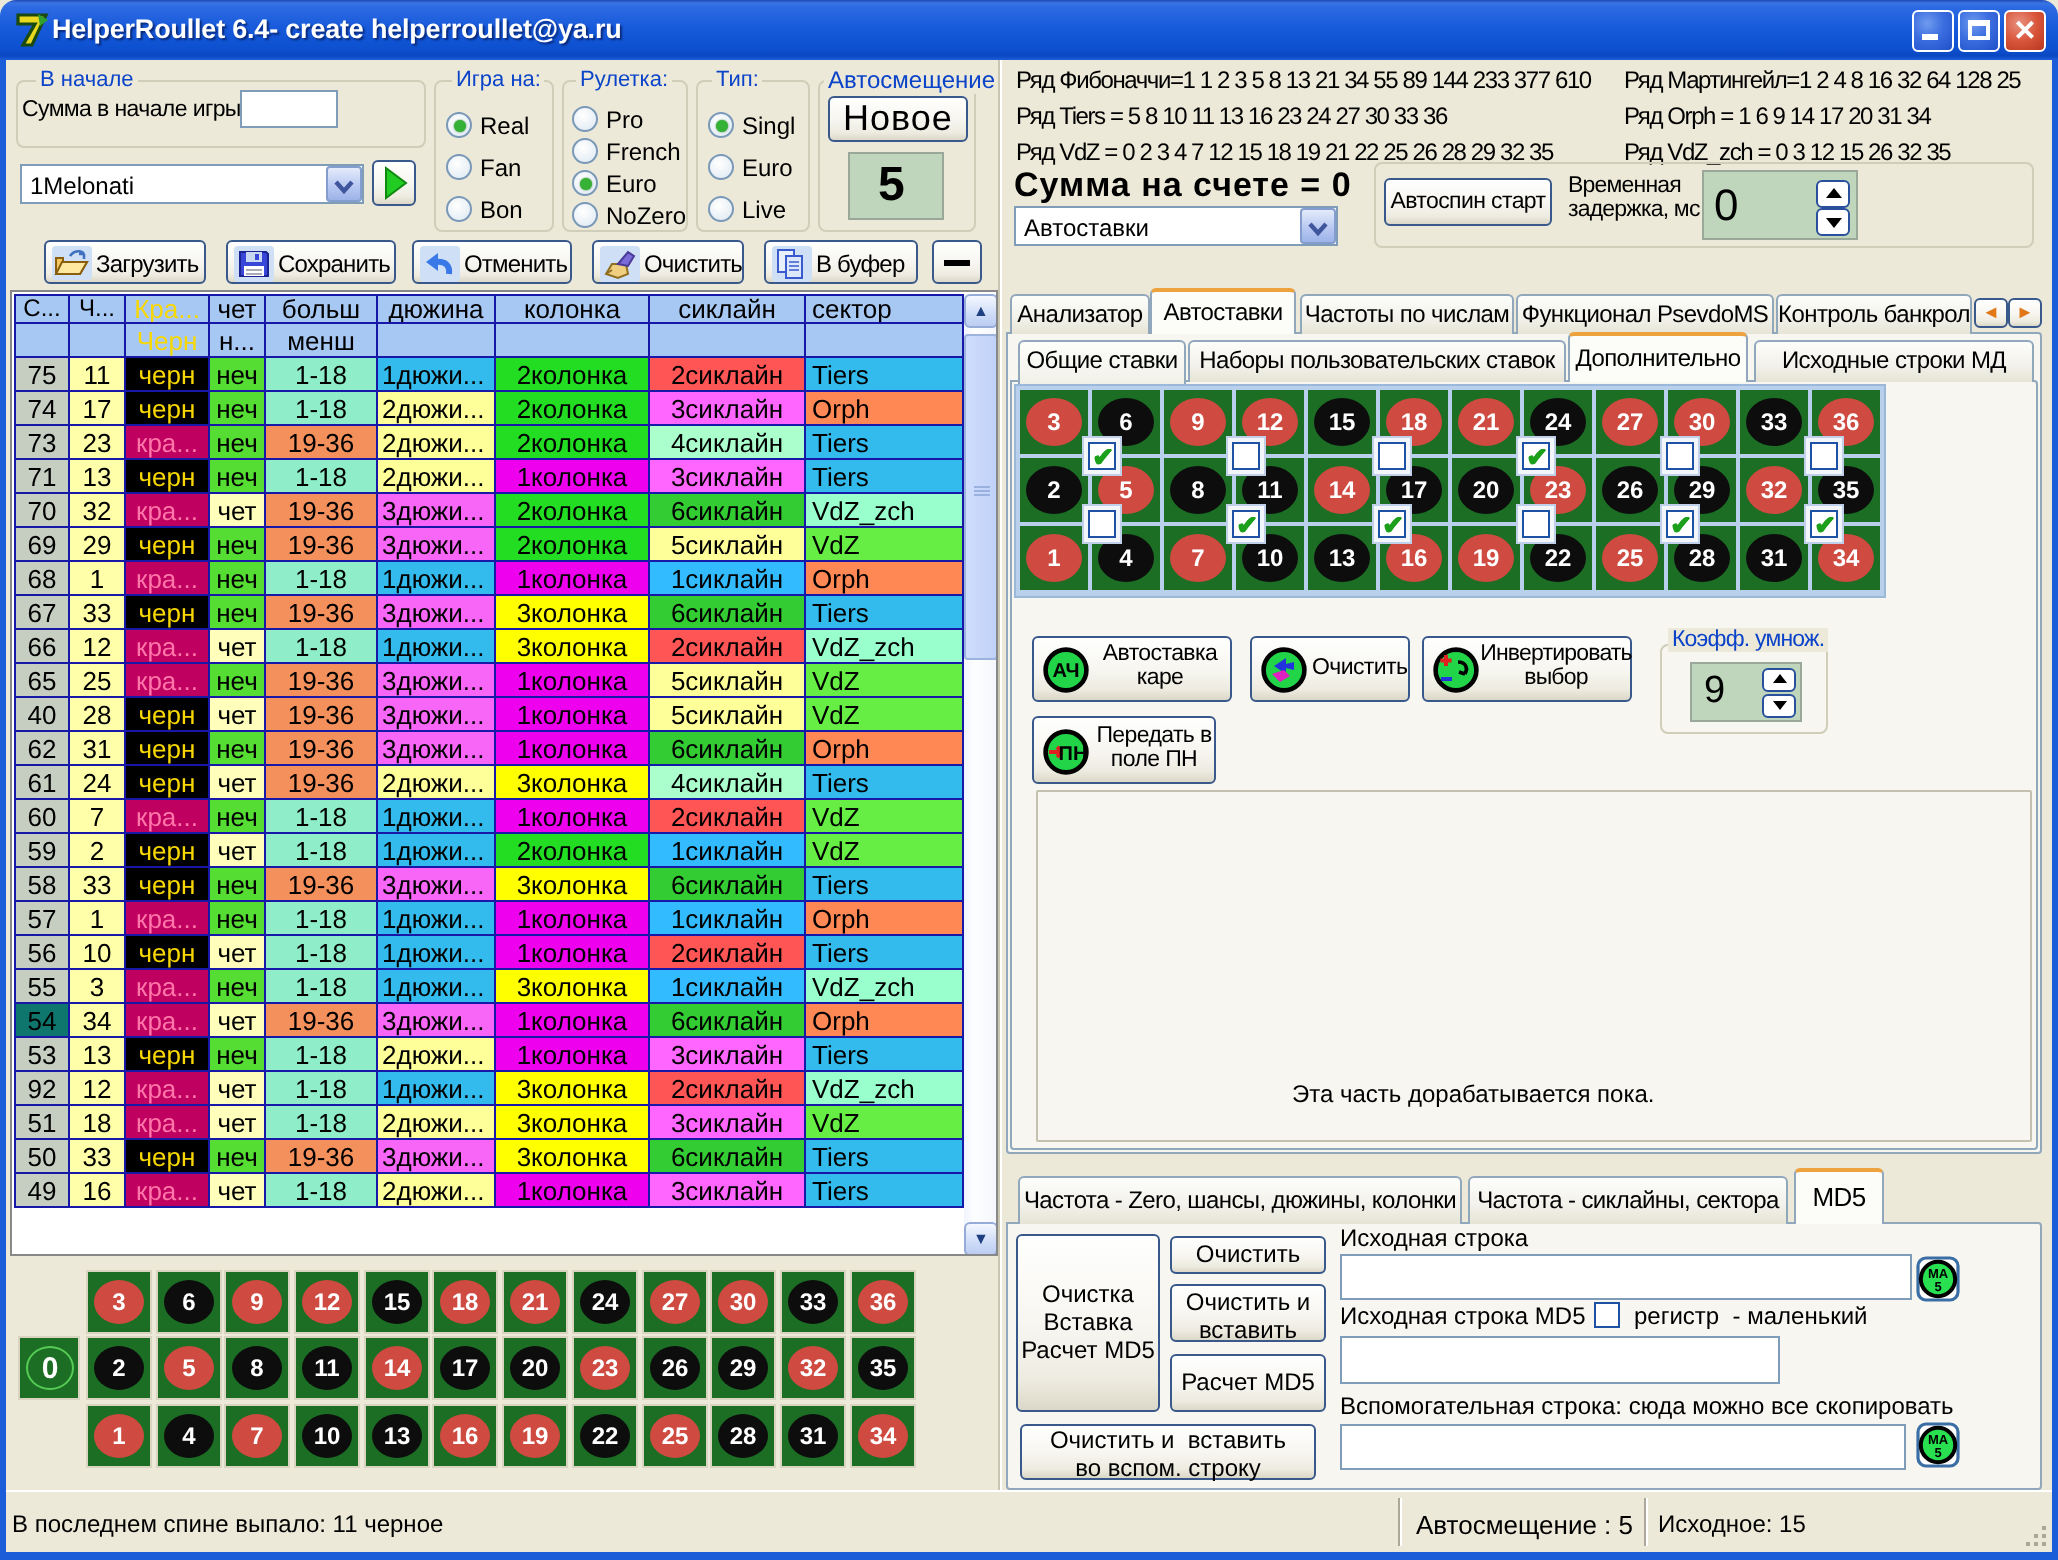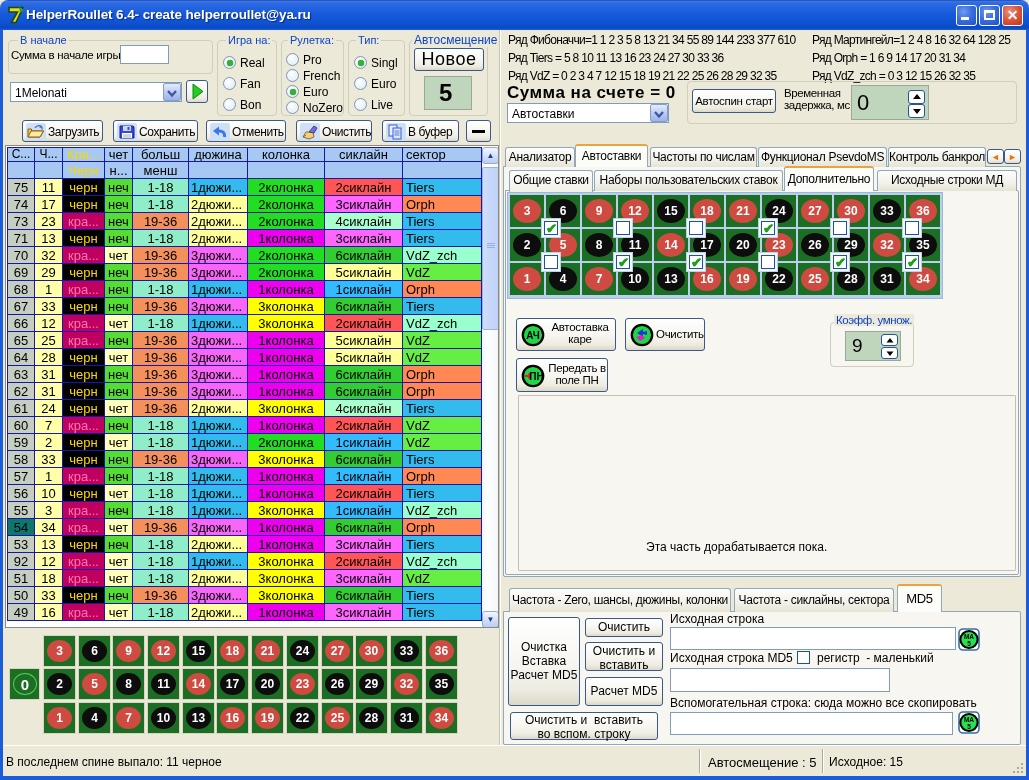--- a/index.html
+++ b/index.html
@@ -315,40 +315,29 @@
             <td style="border:1px solid #1818a8;text-align:center;background:#ffffaa">25</td>
             <td style="border:1px solid #1818a8;text-align:center;background:#c00060;color:#ff77aa">кра...</td>
             <td style="border:1px solid #1818a8;text-align:center;background:#55dd33">неч</td>
             <td style="border:1px solid #1818a8;text-align:center;background:#f4905c">19-36</td>
             <td style="border:1px solid #1818a8;text-align:center;background:#f866f8;text-align:left;padding-left:2px">3дюжи...</td>
             <td style="border:1px solid #1818a8;text-align:center;background:#ee00ee">1колонка</td>
             <td style="border:1px solid #1818a8;text-align:center;background:#ffff99">5сиклайн</td>
             <td style="border:1px solid #1818a8;text-align:center;background:#66ee44;text-align:left;padding-left:3px">VdZ</td>
           </tr>
           <tr style="height:17px">
-            <td style="border:1px solid #1818a8;text-align:center;background:#c6cec2">64</td>
+            <td style="border:1px solid #1818a8;text-align:center;background:#c6cec2">40</td>
             <td style="border:1px solid #1818a8;text-align:center;background:#ffffaa">28</td>
             <td style="border:1px solid #1818a8;text-align:center;background:#000;color:#f8d800">черн</td>
             <td style="border:1px solid #1818a8;text-align:center;background:#ffffbb">чет</td>
             <td style="border:1px solid #1818a8;text-align:center;background:#f4905c">19-36</td>
             <td style="border:1px solid #1818a8;text-align:center;background:#f866f8;text-align:left;padding-left:2px">3дюжи...</td>
             <td style="border:1px solid #1818a8;text-align:center;background:#ee00ee">1колонка</td>
             <td style="border:1px solid #1818a8;text-align:center;background:#ffff99">5сиклайн</td>
             <td style="border:1px solid #1818a8;text-align:center;background:#66ee44;text-align:left;padding-left:3px">VdZ</td>
-          </tr>
-          <tr style="height:17px">
-            <td style="border:1px solid #1818a8;text-align:center;background:#c6cec2">63</td>
-            <td style="border:1px solid #1818a8;text-align:center;background:#ffffaa">31</td>
-            <td style="border:1px solid #1818a8;text-align:center;background:#000;color:#f8d800">черн</td>
-            <td style="border:1px solid #1818a8;text-align:center;background:#55dd33">неч</td>
-            <td style="border:1px solid #1818a8;text-align:center;background:#f4905c">19-36</td>
-            <td style="border:1px solid #1818a8;text-align:center;background:#f866f8;text-align:left;padding-left:2px">3дюжи...</td>
-            <td style="border:1px solid #1818a8;text-align:center;background:#ee00ee">1колонка</td>
-            <td style="border:1px solid #1818a8;text-align:center;background:#33cc33">6сиклайн</td>
-            <td style="border:1px solid #1818a8;text-align:center;background:#ff8855;text-align:left;padding-left:3px">Orph</td>
           </tr>
           <tr style="height:17px">
             <td style="border:1px solid #1818a8;text-align:center;background:#c6cec2">62</td>
             <td style="border:1px solid #1818a8;text-align:center;background:#ffffaa">31</td>
             <td style="border:1px solid #1818a8;text-align:center;background:#000;color:#f8d800">черн</td>
             <td style="border:1px solid #1818a8;text-align:center;background:#55dd33">неч</td>
             <td style="border:1px solid #1818a8;text-align:center;background:#f4905c">19-36</td>
             <td style="border:1px solid #1818a8;text-align:center;background:#f866f8;text-align:left;padding-left:2px">3дюжи...</td>
             <td style="border:1px solid #1818a8;text-align:center;background:#ee00ee">1колонка</td>
             <td style="border:1px solid #1818a8;text-align:center;background:#33cc33">6сиклайн</td>
@@ -728,20 +717,30 @@
     </div>
 <div class="abs btn" style="left:625px;top:318px;width:80px;height:33px;">
       <svg class="abs" style="left:4px;top:4px" width="24" height="24" viewBox="0 0 24 24">
         <circle cx="12" cy="12" r="10.2" fill="#21d448" stroke="#000" stroke-width="2.3"></circle>
         <path d="M7 10 L13 6 L13 9 L17 8 L17 12 L13 11 L13 14 Z" fill="#2233dd"></path>
         <path d="M6 14 L12 12 L15 15 L10 18 Z" fill="#e020c0"></path>
         <text x="12" y="15.5" font-size="10" font-weight="bold" text-anchor="middle" fill="#000" font-family="Liberation Sans"></text>
       </svg>
       <span style="position:absolute;left:30px;top:9px;font-size:11.5px;letter-spacing:-0.3px">Очистить</span>
     </div>
+<div class="abs btn" style="left:711px;top:318px;width:105px;height:33px;">
+      <svg class="abs" style="left:4px;top:4px" width="24" height="24" viewBox="0 0 24 24">
+        <circle cx="12" cy="12" r="10.2" fill="#21d448" stroke="#000" stroke-width="2.3"></circle>
+        <path d="M7 4.5 L7 10 M4.2 7.2 L9.8 7.2" stroke="#e02020" stroke-width="2"></path>
+        <path d="M4.5 16.5 L10 16.5" stroke="#2233dd" stroke-width="2"></path>
+        <path d="M13 8 C17 8,18 11,16.5 14 M16.5 14 L13.5 13 M16.5 14 L17.5 11" stroke="#000" stroke-width="1.8" fill="none"></path>
+        <text x="12" y="15.5" font-size="10" font-weight="bold" text-anchor="middle" fill="#000" font-family="Liberation Sans"></text>
+      </svg>
+      <span style="position:absolute;left:28px;top:2px;width:76px;font-size:11.5px;letter-spacing:-0.4px">Инвертировать<br>выбор</span>
+    </div>
 <div class="abs btn" style="left:516px;top:358px;width:92px;height:34px;">
       <svg class="abs" style="left:4px;top:5px" width="24" height="24" viewBox="0 0 24 24">
         <circle cx="12" cy="12" r="10.2" fill="#21d448" stroke="#000" stroke-width="2.3"></circle>
         <path d="M3.5 12 L10 12 M10 12 L7.5 9.5 M10 12 L7.5 14.5" stroke="#e02020" stroke-width="2"></path>
         <text x="15.5" y="16" font-size="10" font-weight="bold" text-anchor="middle" fill="#000" font-family="Liberation Sans">ПН</text>
         <text x="12" y="15.5" font-size="10" font-weight="bold" text-anchor="middle" fill="#000" font-family="Liberation Sans"></text>
       </svg>
       <span style="position:absolute;left:30px;top:3px;width:60px;font-size:11.5px;letter-spacing:-0.3px">Передать в<br>поле ПН</span>
     </div>
 <div class="abs gb" style="left:830px;top:322px;width:84px;height:45px;"></div>

